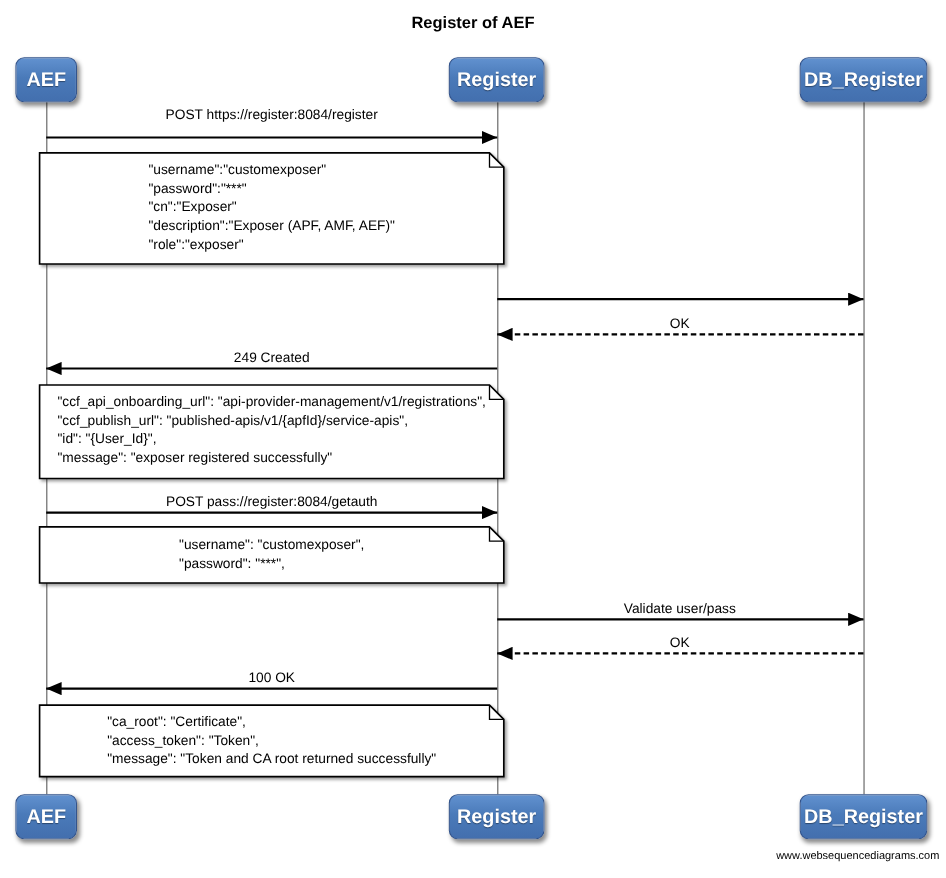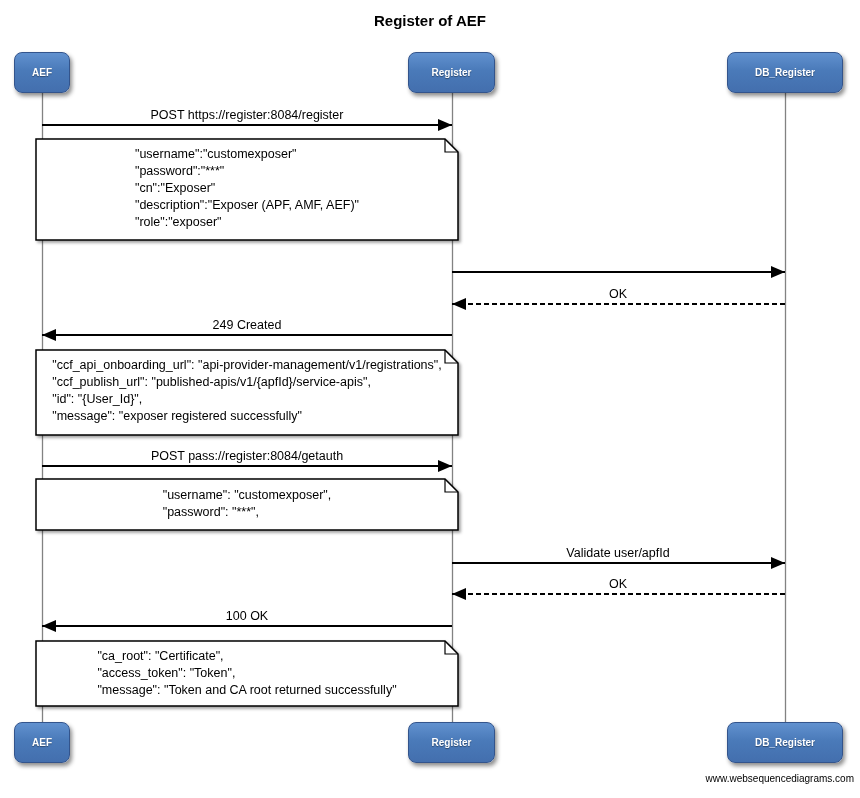--- a/index.html
+++ b/index.html
@@ -15,21 +15,21 @@
   .note-flap { fill:none; stroke:#000; stroke-width:1.2; }
   .title {
     position:absolute; top:12px; left:0; width:100%; text-align:center;
     font-weight:bold; font-size:15px;
   }
   .actor {
     position:absolute; height:41px; border-radius:8px;
     background:linear-gradient(180deg,#6191cf 0%,#4a7ab9 45%,#436fae 100%);
     border:1px solid #33548c;
     box-shadow:2px 3px 4px rgba(0,0,0,0.45);
-    color:#fff; font-weight:bold; font-size:10px;
+    color:#fff; font-weight:bold; font-size:18px;
     display:flex; align-items:center; justify-content:center;
     text-shadow:0 1px 1px rgba(0,0,0,0.4);
     box-sizing:border-box;
   }
   .msg-label {
     position:absolute; width:420px; text-align:center;
     font-size:12.5px; height:18px; line-height:18px; white-space:nowrap;
   }
   .note-text {
     position:absolute; left:36px; width:422px;
@@ -80,25 +80,25 @@
   </svg>
 
   <div class="actor" style="left:14px; top:52px; width:56px;">AEF</div>
   <div class="actor" style="left:408px; top:52px; width:87px;">Register</div>
   <div class="actor" style="left:727px; top:52px; width:116px;">DB_Register</div>
 
   <div class="actor" style="left:14px; top:722px; width:56px;">AEF</div>
   <div class="actor" style="left:408px; top:722px; width:87px;">Register</div>
   <div class="actor" style="left:727px; top:722px; width:116px;">DB_Register</div>
 
-  <div class="msg-label" style="left:37px; top:106px;">POST https://register:8084/register</div>
+  <div class="msg-label" style="left:37px; top:95px;">POST https://register:8084/register</div>
   <div class="msg-label" style="left:408px; top:285px;">OK</div>
   <div class="msg-label" style="left:37px; top:316px;">249 Created</div>
   <div class="msg-label" style="left:37px; top:447px;">POST pass://register:8084/getauth</div>
-  <div class="msg-label" style="left:408px; top:544px;">Validate user/apfId</div>
+  <div class="msg-label" style="left:408px; top:544px;">Validate user/pass</div>
   <div class="msg-label" style="left:408px; top:575px;">OK</div>
   <div class="msg-label" style="left:37px; top:607px;">100 OK</div>
 
   <div class="note-text" style="top:146px;">
     <div class="block">
       <div>"username":"customexposer"</div>
       <div>"password":"***"</div>
       <div>"cn":"Exposer"</div>
       <div>"description":"Exposer (APF, AMF, AEF)"</div>
       <div>"role":"exposer"</div>

